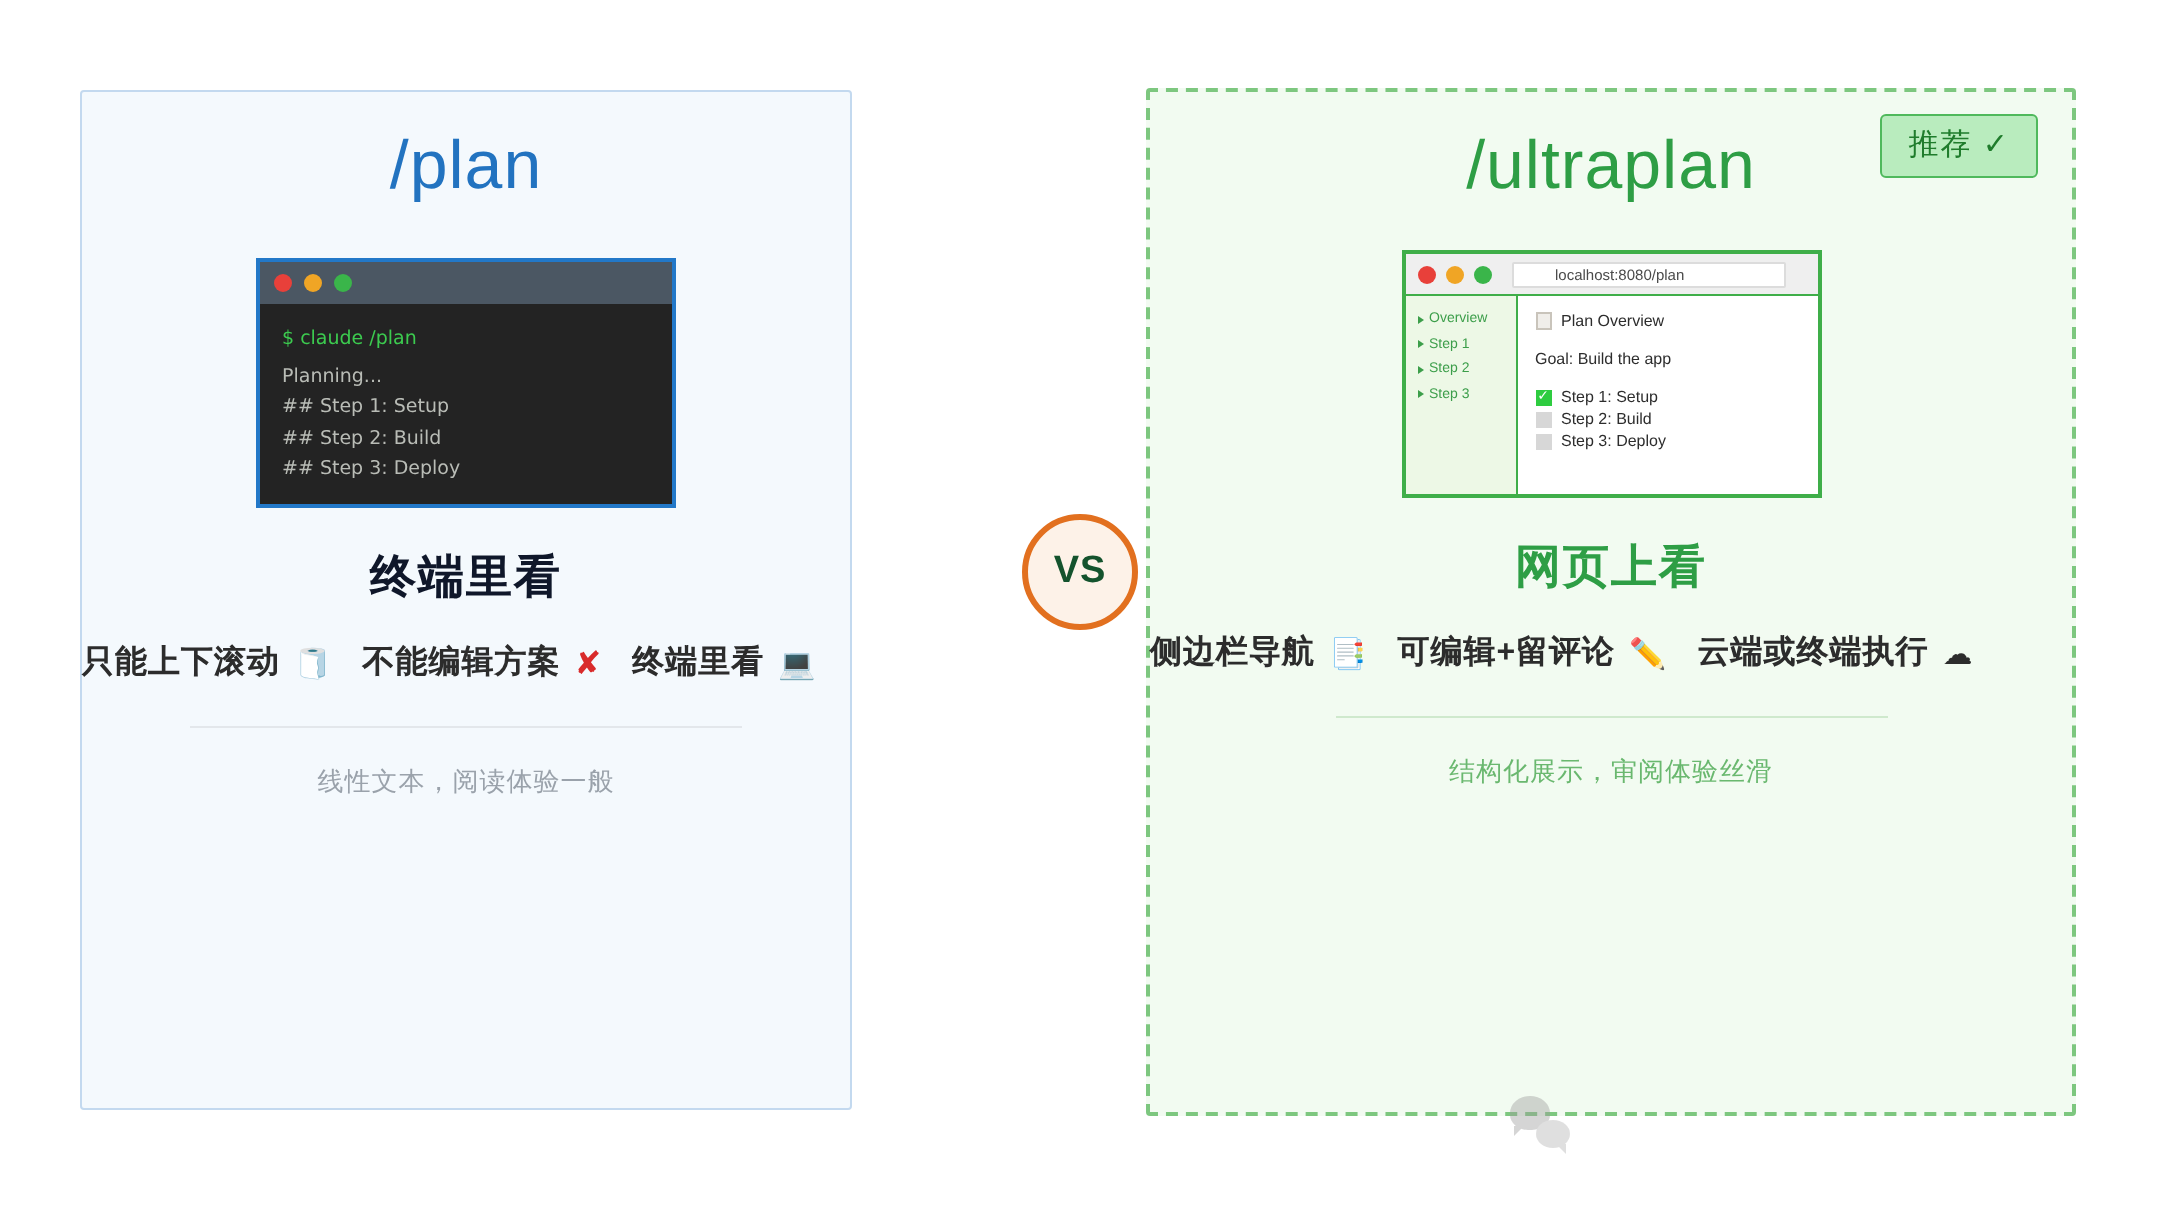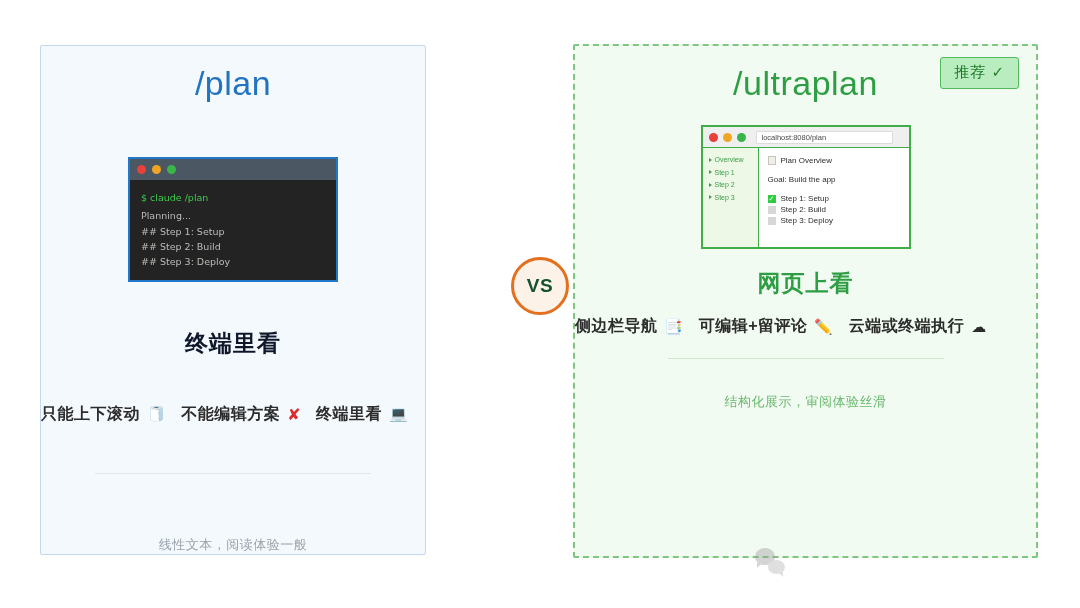--- a/index.html
+++ b/index.html
@@ -28,21 +28,20 @@
   }
 
   #panel-plan {
     left: 40px;
     top: 45px;
     width: 386px;
     height: 510px;
     background: #f4f9fd;
     border: 1.5px solid #c3d9ef;
     border-radius: 2px;
-    justify-content: space-between;
   }
 
   #panel-ultraplan {
     left: 573px;
     top: 44px;
     width: 465px;
     height: 514px;
     background: #f2fbf1;
     border: 2.5px dashed #7dc77f;
     border-radius: 2px;
@@ -134,21 +133,21 @@
   }
   #browser-urlbar {
     margin-left: 5px;
     flex: 1;
     height: 13px;
     background: #ffffff;
     border: 0.5px solid #dcdcdc;
     border-radius: 1px;
     display: flex;
     align-items: center;
-    padding-left: 5px;
+    padding-left: 21px;
     font-size: 7.5px;
     color: #4a4a4a;
     margin-right: 16px;
     white-space: nowrap;
     overflow: hidden;
   }
   #browser-panes { flex: 1; display: flex; min-height: 0; }
   #browser-sidebar {
     width: 56px;
     background: #edf8e6;
@@ -240,21 +239,21 @@
   
   .divider {
     margin-top: 21px;
     width: 276px;
     height: 1px;
   }
   #divider-plan { background: #e3e7eb; }
   #divider-ultraplan { background: #cfe9cd; }
 
   .caption {
-    margin-top: 34px;
+    margin-top: 18px;
     font-size: 13px;
     letter-spacing: 0.5px;
     white-space: nowrap;
   }
   #caption-plan { color: #9aa2ab; }
   #caption-ultraplan { color: #6ab86f; }
 
   
   #vs-badge {
     position: absolute;

